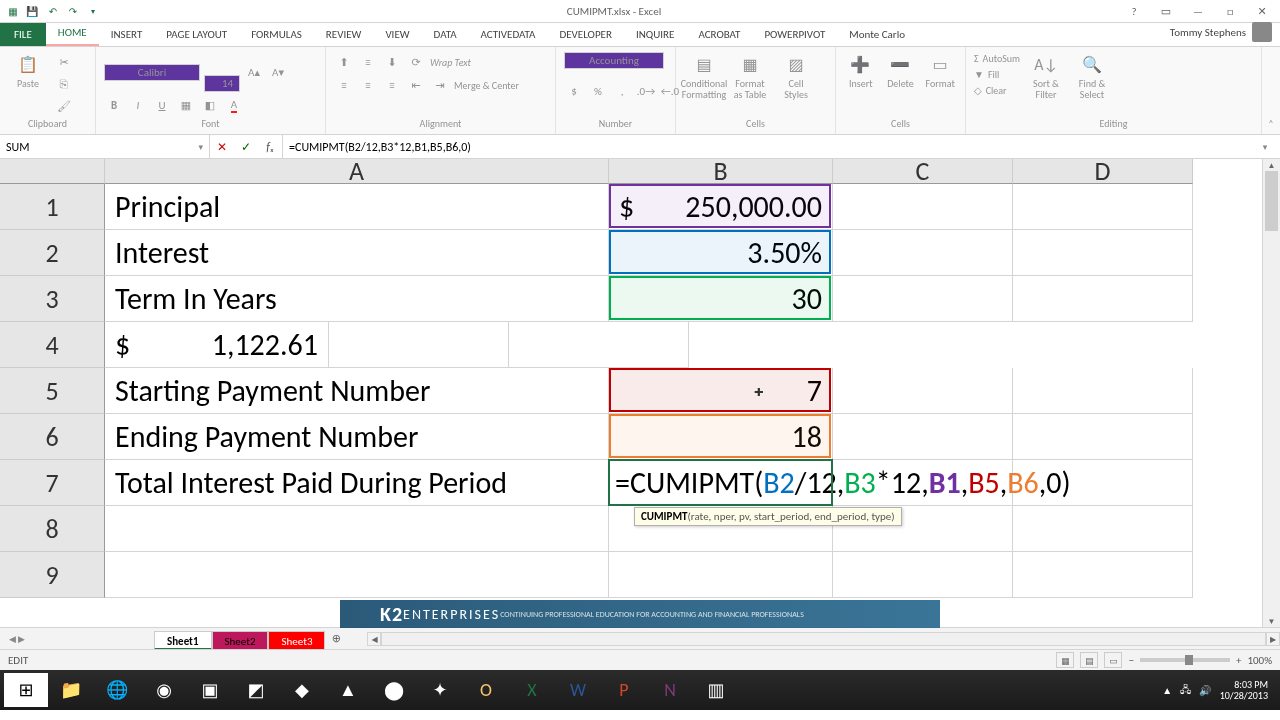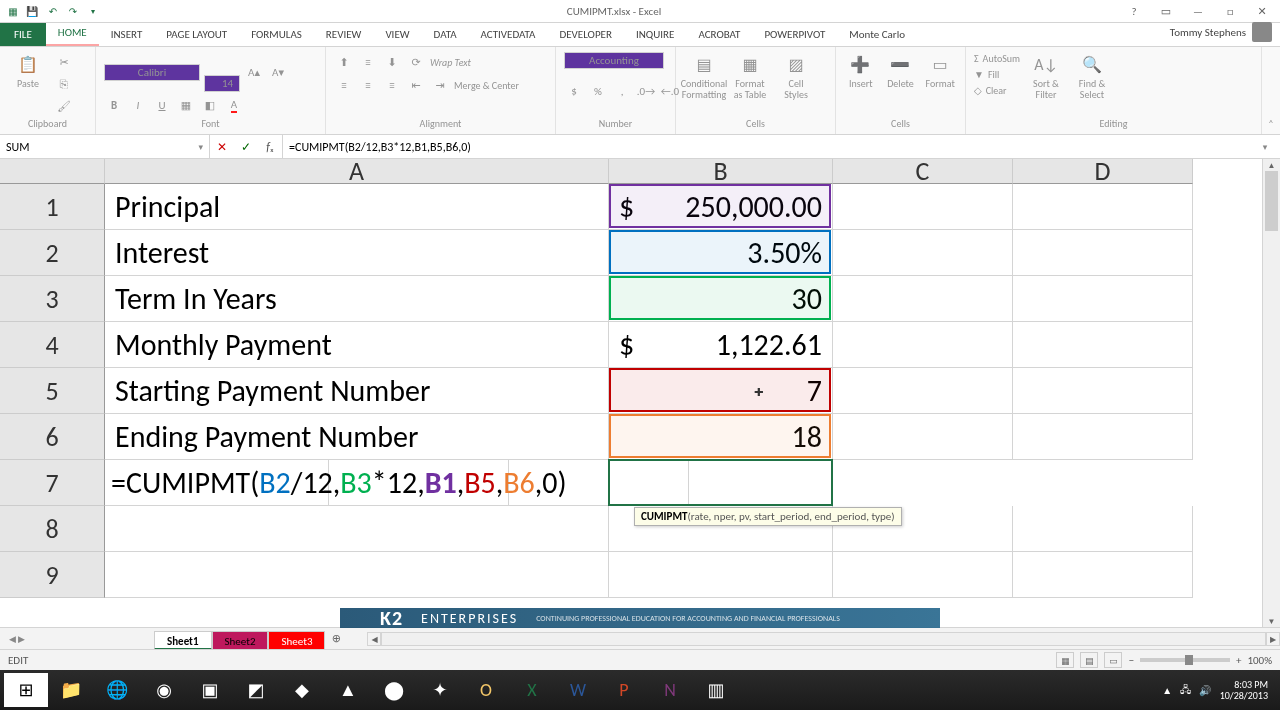--- a/index.html
+++ b/index.html
@@ -91,21 +91,21 @@
 .sheettab{ padding:3px 12px; border:1px solid #ccc; border-bottom:none; background:#fff; margin-top:2px; font-size:11px; position:relative; top:1px;}
 .sheettab.active{ background:#fff; border-bottom:2px solid #217346; font-weight:bold;}
 .sheettab.yellow{ background:#be185d;} .sheettab.red{ background:#ff0000; color:#fff;}
 .newsheet{ width:22px; display:flex; align-items:center; justify-content:center; color:#666;}
 .hscroll{ flex:1; display:flex; align-items:center; position:relative; margin-left:20px;}
 .hscroll .htrack{flex:1; height:14px; background:#f0f0f0; border:1px solid #d4d4d4; position:relative;}
 .hscroll .harrow{width:14px; height:14px; border:1px solid #d4d4d4; display:flex; align-items:center; justify-content:center; font-size:8px; color:#666;}
 
 
 .statusbar{ height:21px; background:#f3f3f3; border-top:1px solid #d4d4d4; display:flex; align-items:center; font-size:11px; color:#555; padding:0 8px; justify-content:space-between;}
-.statusbar .overlay{ position:absolute; left:340px; right:340px; height:20px; background:linear-gradient(to right, #1a4d6e, #2a6a8f); bottom:42px; display:flex; align-items:center; color:#fff; font-size:10px; padding:0 40px; gap:18px; opacity:0.92; z-index:3;}
+.statusbar .overlay{ position:absolute; left:340px; right:340px; height:28px; background:linear-gradient(to right, #1a4d6e, #2a6a8f); bottom:42px; display:flex; align-items:center; color:#fff; font-size:10px; padding:0 40px; gap:0; opacity:0.92; z-index:3;}
 .statusbar .overlay .k2{font-size:20px; font-weight:bold; letter-spacing:1px;}
 .zoom-controls{display:flex; align-items:center; gap:6px;}
 .zoom-slider{width:90px; height:4px; background:#ccc; position:relative;}
 .zoom-slider::after{content:""; position:absolute; left:50%; top:-3px; width:8px; height:10px; background:#888;}
 .viewbtn{width:18px; height:16px; border:1px solid #ccc; display:inline-flex; align-items:center; justify-content:center; font-size:9px; color:#666;}
 
 
 .taskbar{ height:40px; background:linear-gradient(to bottom,#2b2b2b,#1a1a1a); display:flex; align-items:center; padding:0 4px; gap:2px;}
 .taskbar .tbtn{ width:44px; height:34px; display:flex; align-items:center; justify-content:center; font-size:18px; color:#fff;}
 .taskbar .tbtn.start{ background:#fff; color:#000; width:44px;}
@@ -343,21 +343,20 @@
     </div>
     <div class="row">
       <div class="rowh">3</div>
       <div class="cell A">Term In Years</div>
       <div class="cell B r">30</div>
       <div class="cell C"></div>
       <div class="cell D"></div>
     </div>
     <div class="row">
       <div class="rowh">4</div>
-      <div class="cell A">Monthly Payment</div>
       <div class="cell B acct">
           <span class="dollar">$</span>
           <span>1,122.61</span>
         </div>
       <div class="cell C"></div>
       <div class="cell D"></div>
     </div>
     <div class="row">
       <div class="rowh">5</div>
       <div class="cell A">Starting Payment Number</div>
@@ -367,20 +366,21 @@
     </div>
     <div class="row">
       <div class="rowh">6</div>
       <div class="cell A">Ending Payment Number</div>
       <div class="cell B r">18</div>
       <div class="cell C"></div>
       <div class="cell D"></div>
     </div>
     <div class="row">
       <div class="rowh">7</div>
+      <div class="cell A">Total Interest Paid During Period</div>
       <div class="cell B overflow" style="padding-left:6px;">
         <span>=CUMIPMT(</span>
           <span class="tokblue">B2</span>
           <span>/12,</span>
           <span class="tokgreen">B3</span>
           <span>*12,</span>
           <span class="tokpurple">B1</span>
           <span>,</span>
           <span class="tokred">B5</span>
           <span>,</span>

